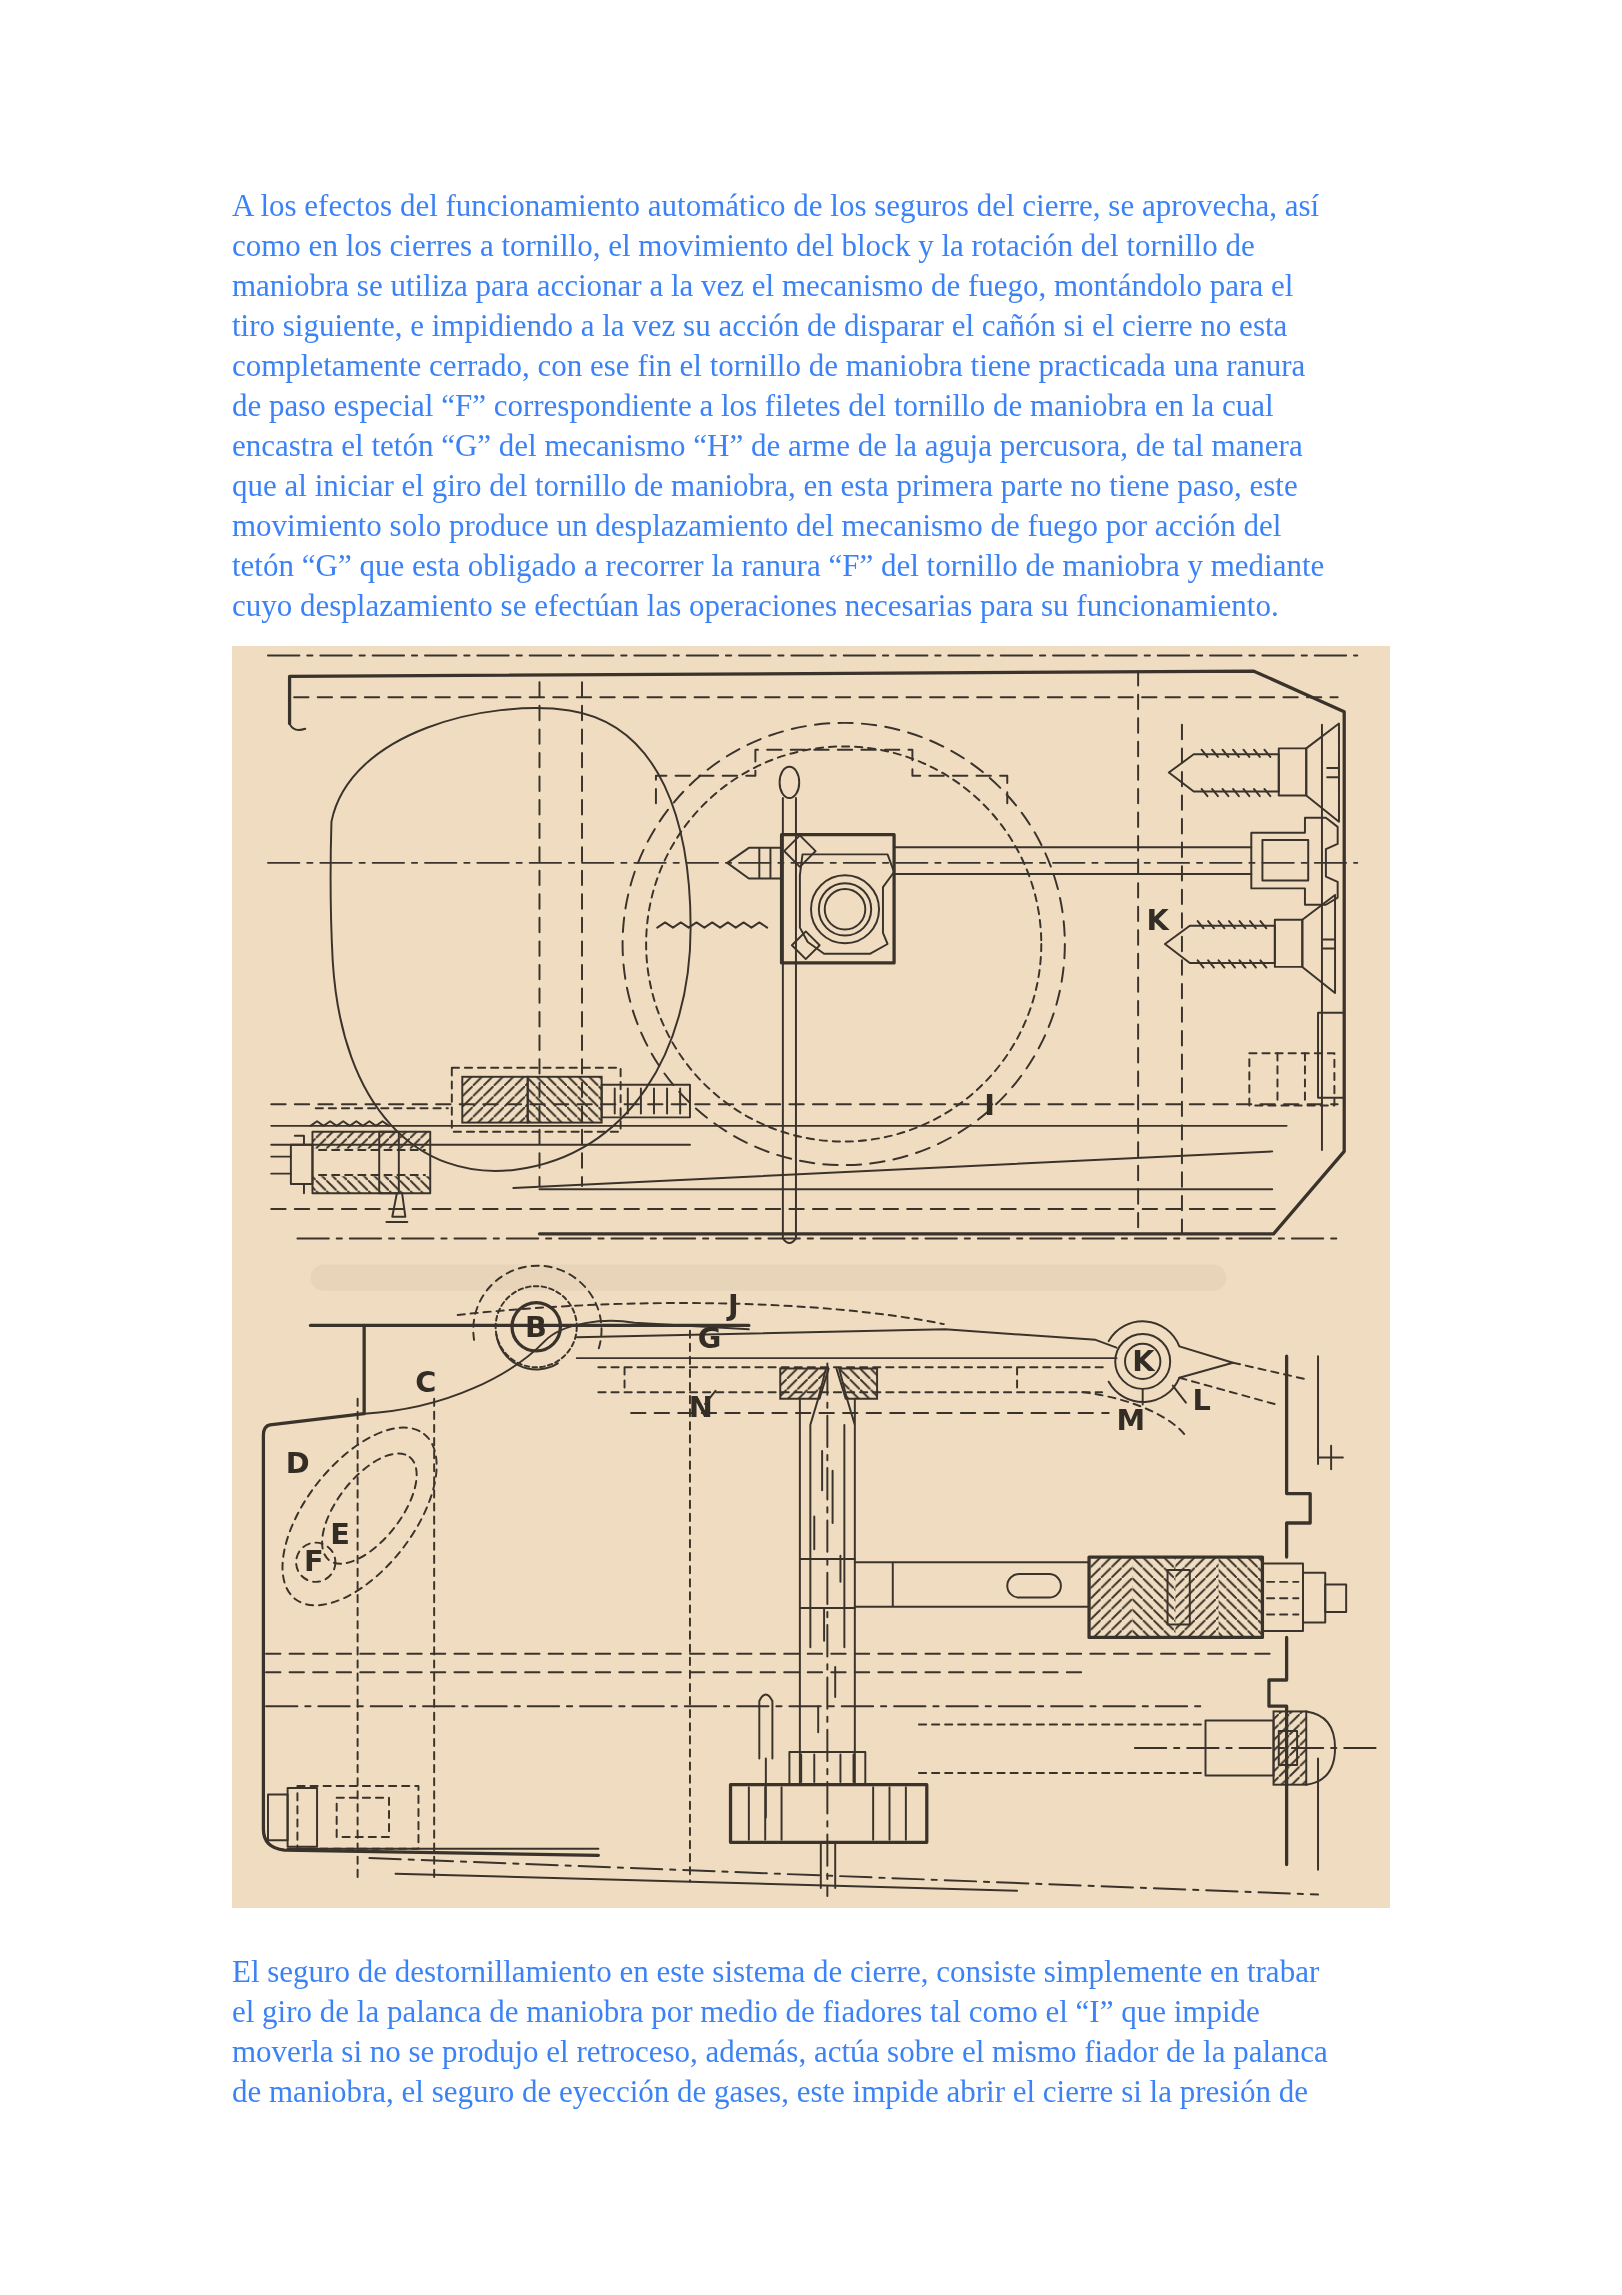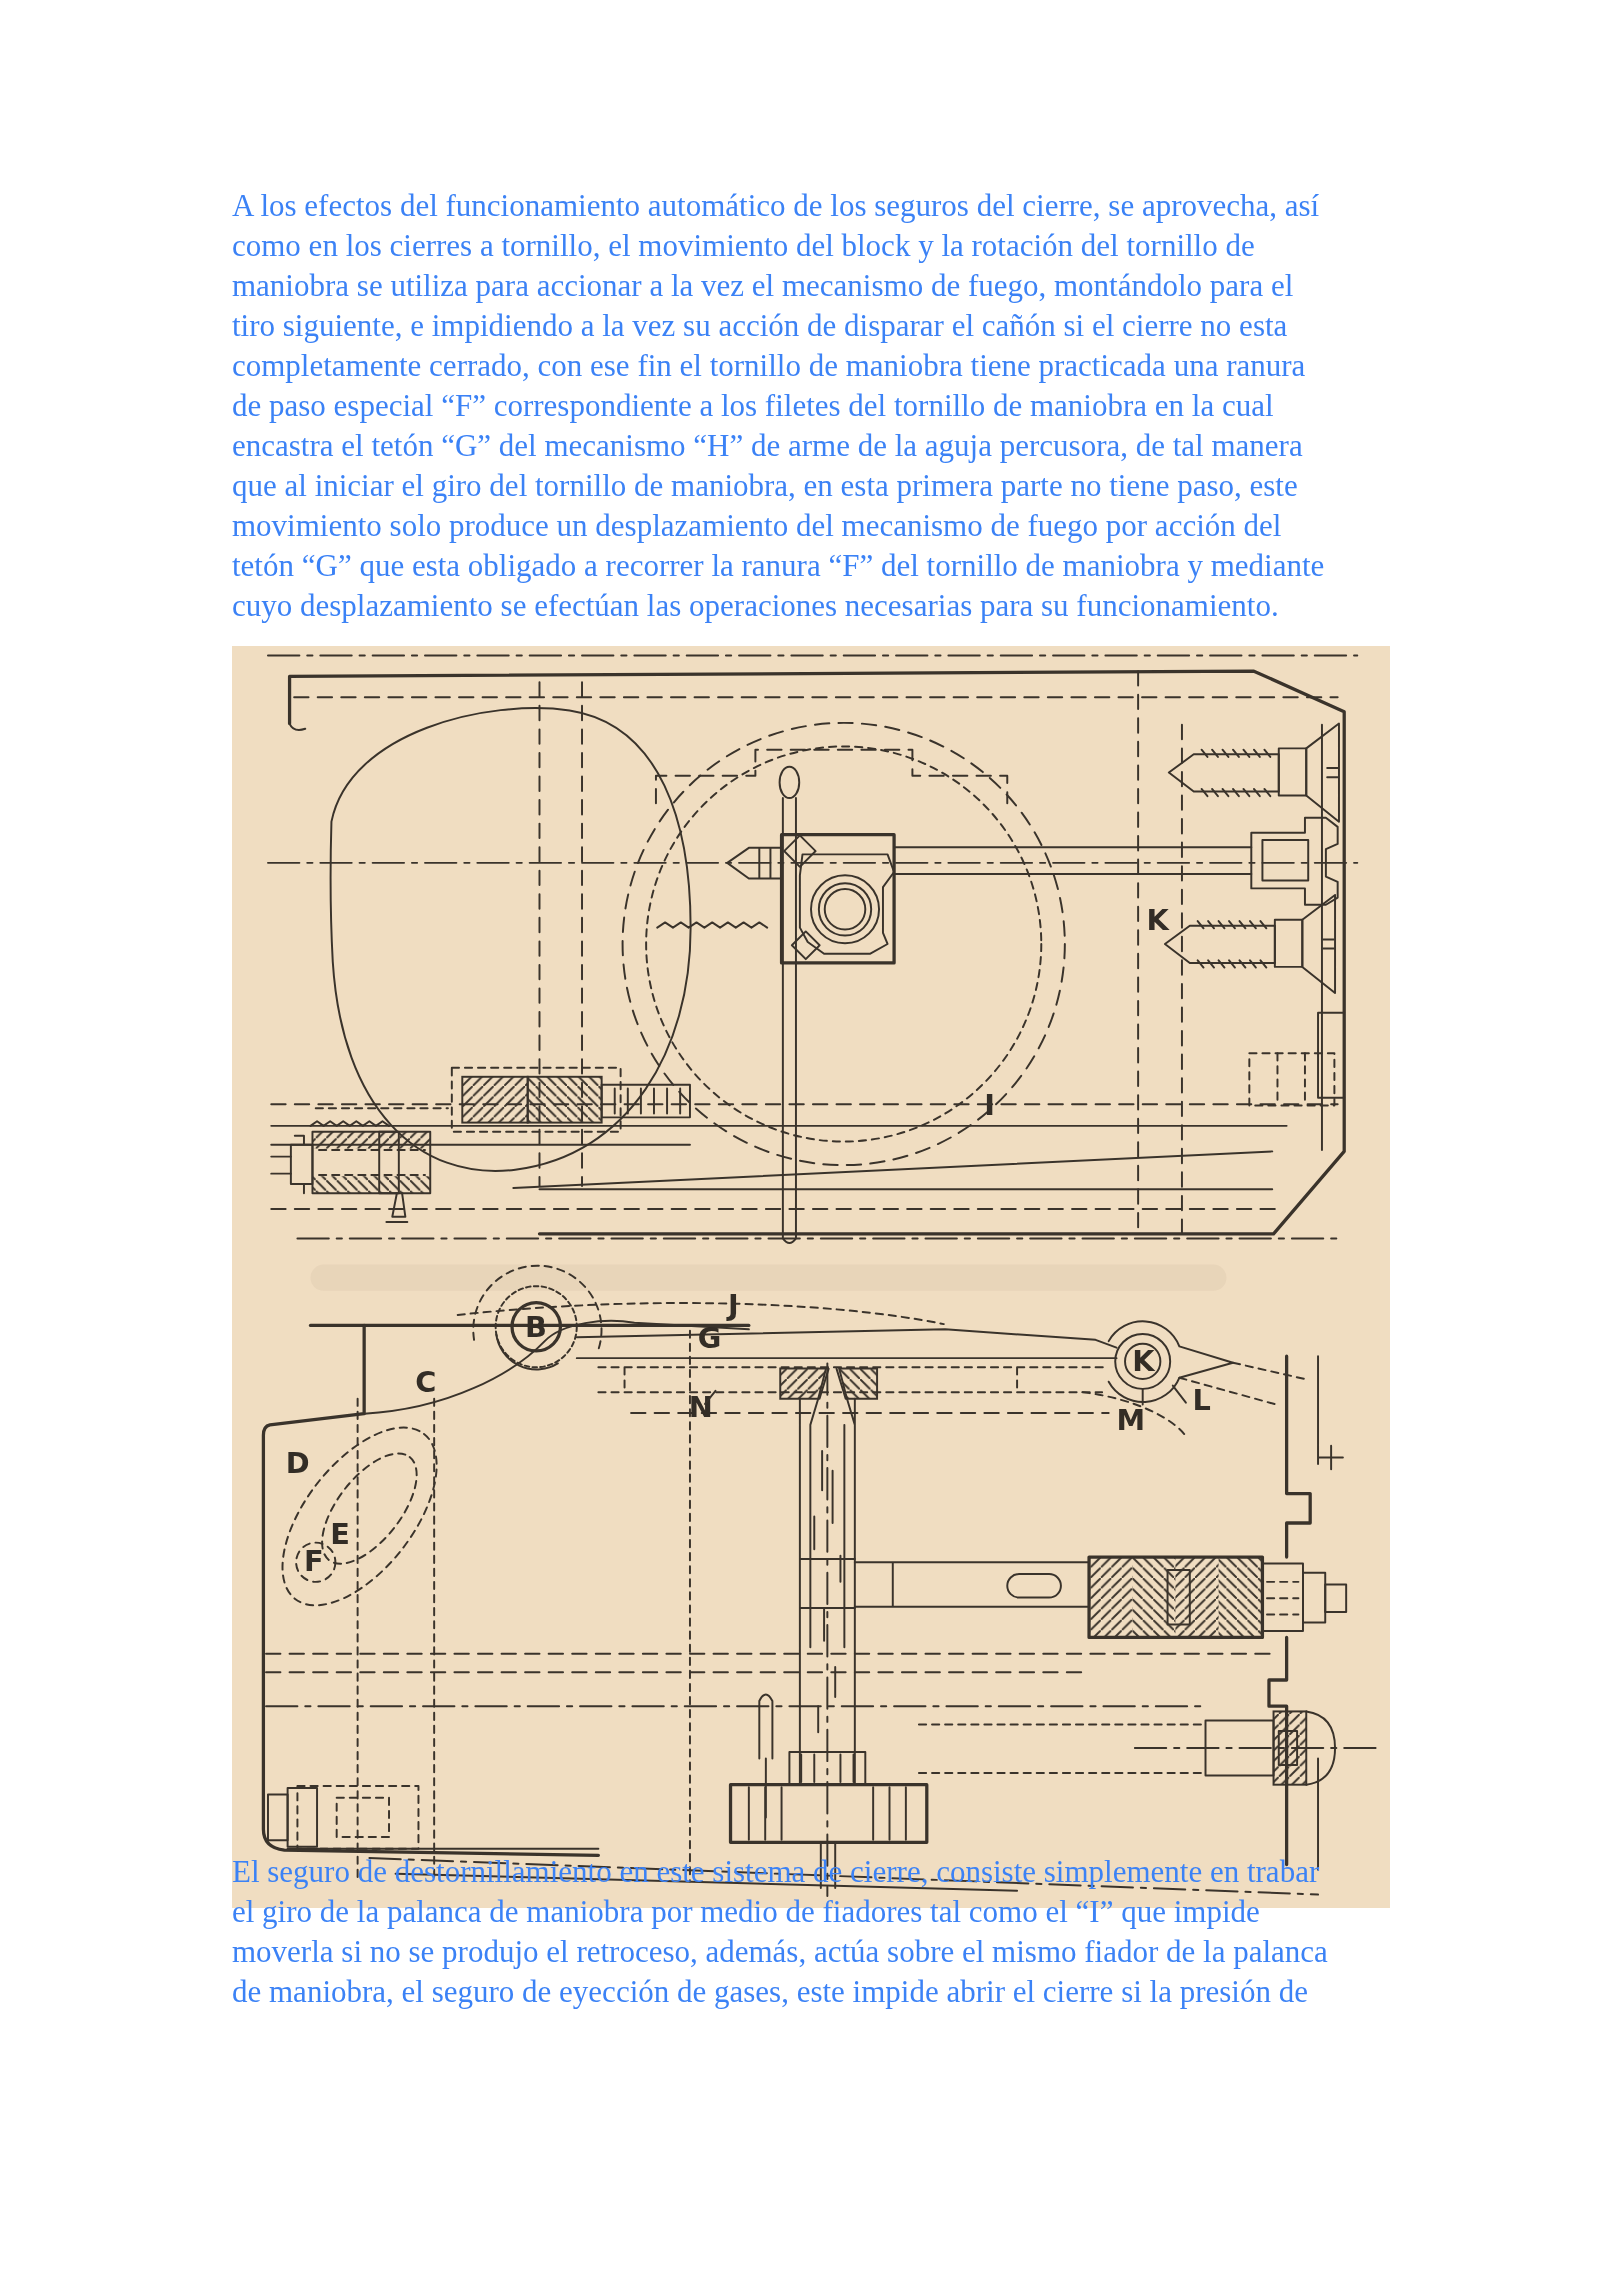--- a/index.html
+++ b/index.html
@@ -7,21 +7,21 @@
     width:1623px;height:2295px;position:relative;
     background:#ffffff;
     font-family:"Liberation Serif", serif;
   }
   .para{
     position:absolute;left:232px;width:1161px;
     font-size:31px;line-height:40px;color:#3b82f6;
     white-space:pre-line;text-align:left;
   }
   #para-top{top:186px;}
-  #para-bottom{top:1852px;}
+  #para-bottom{top:1952px;}
   #figure{
     position:absolute;left:232px;top:646px;width:1158px;height:1262px;
     background:#f0ddc1;
   }
   #figure svg{display:block;width:1158px;height:1262px;}
   .ln{fill:none;stroke:#3a332b;stroke-width:3;stroke-linecap:round;stroke-linejoin:round;}
   .thick{stroke-width:5;}
   .dash{stroke-dasharray:22 14;}
   .dashsm{stroke-dasharray:11 9;}
   .cl{stroke-dasharray:48 12 8 12;}

